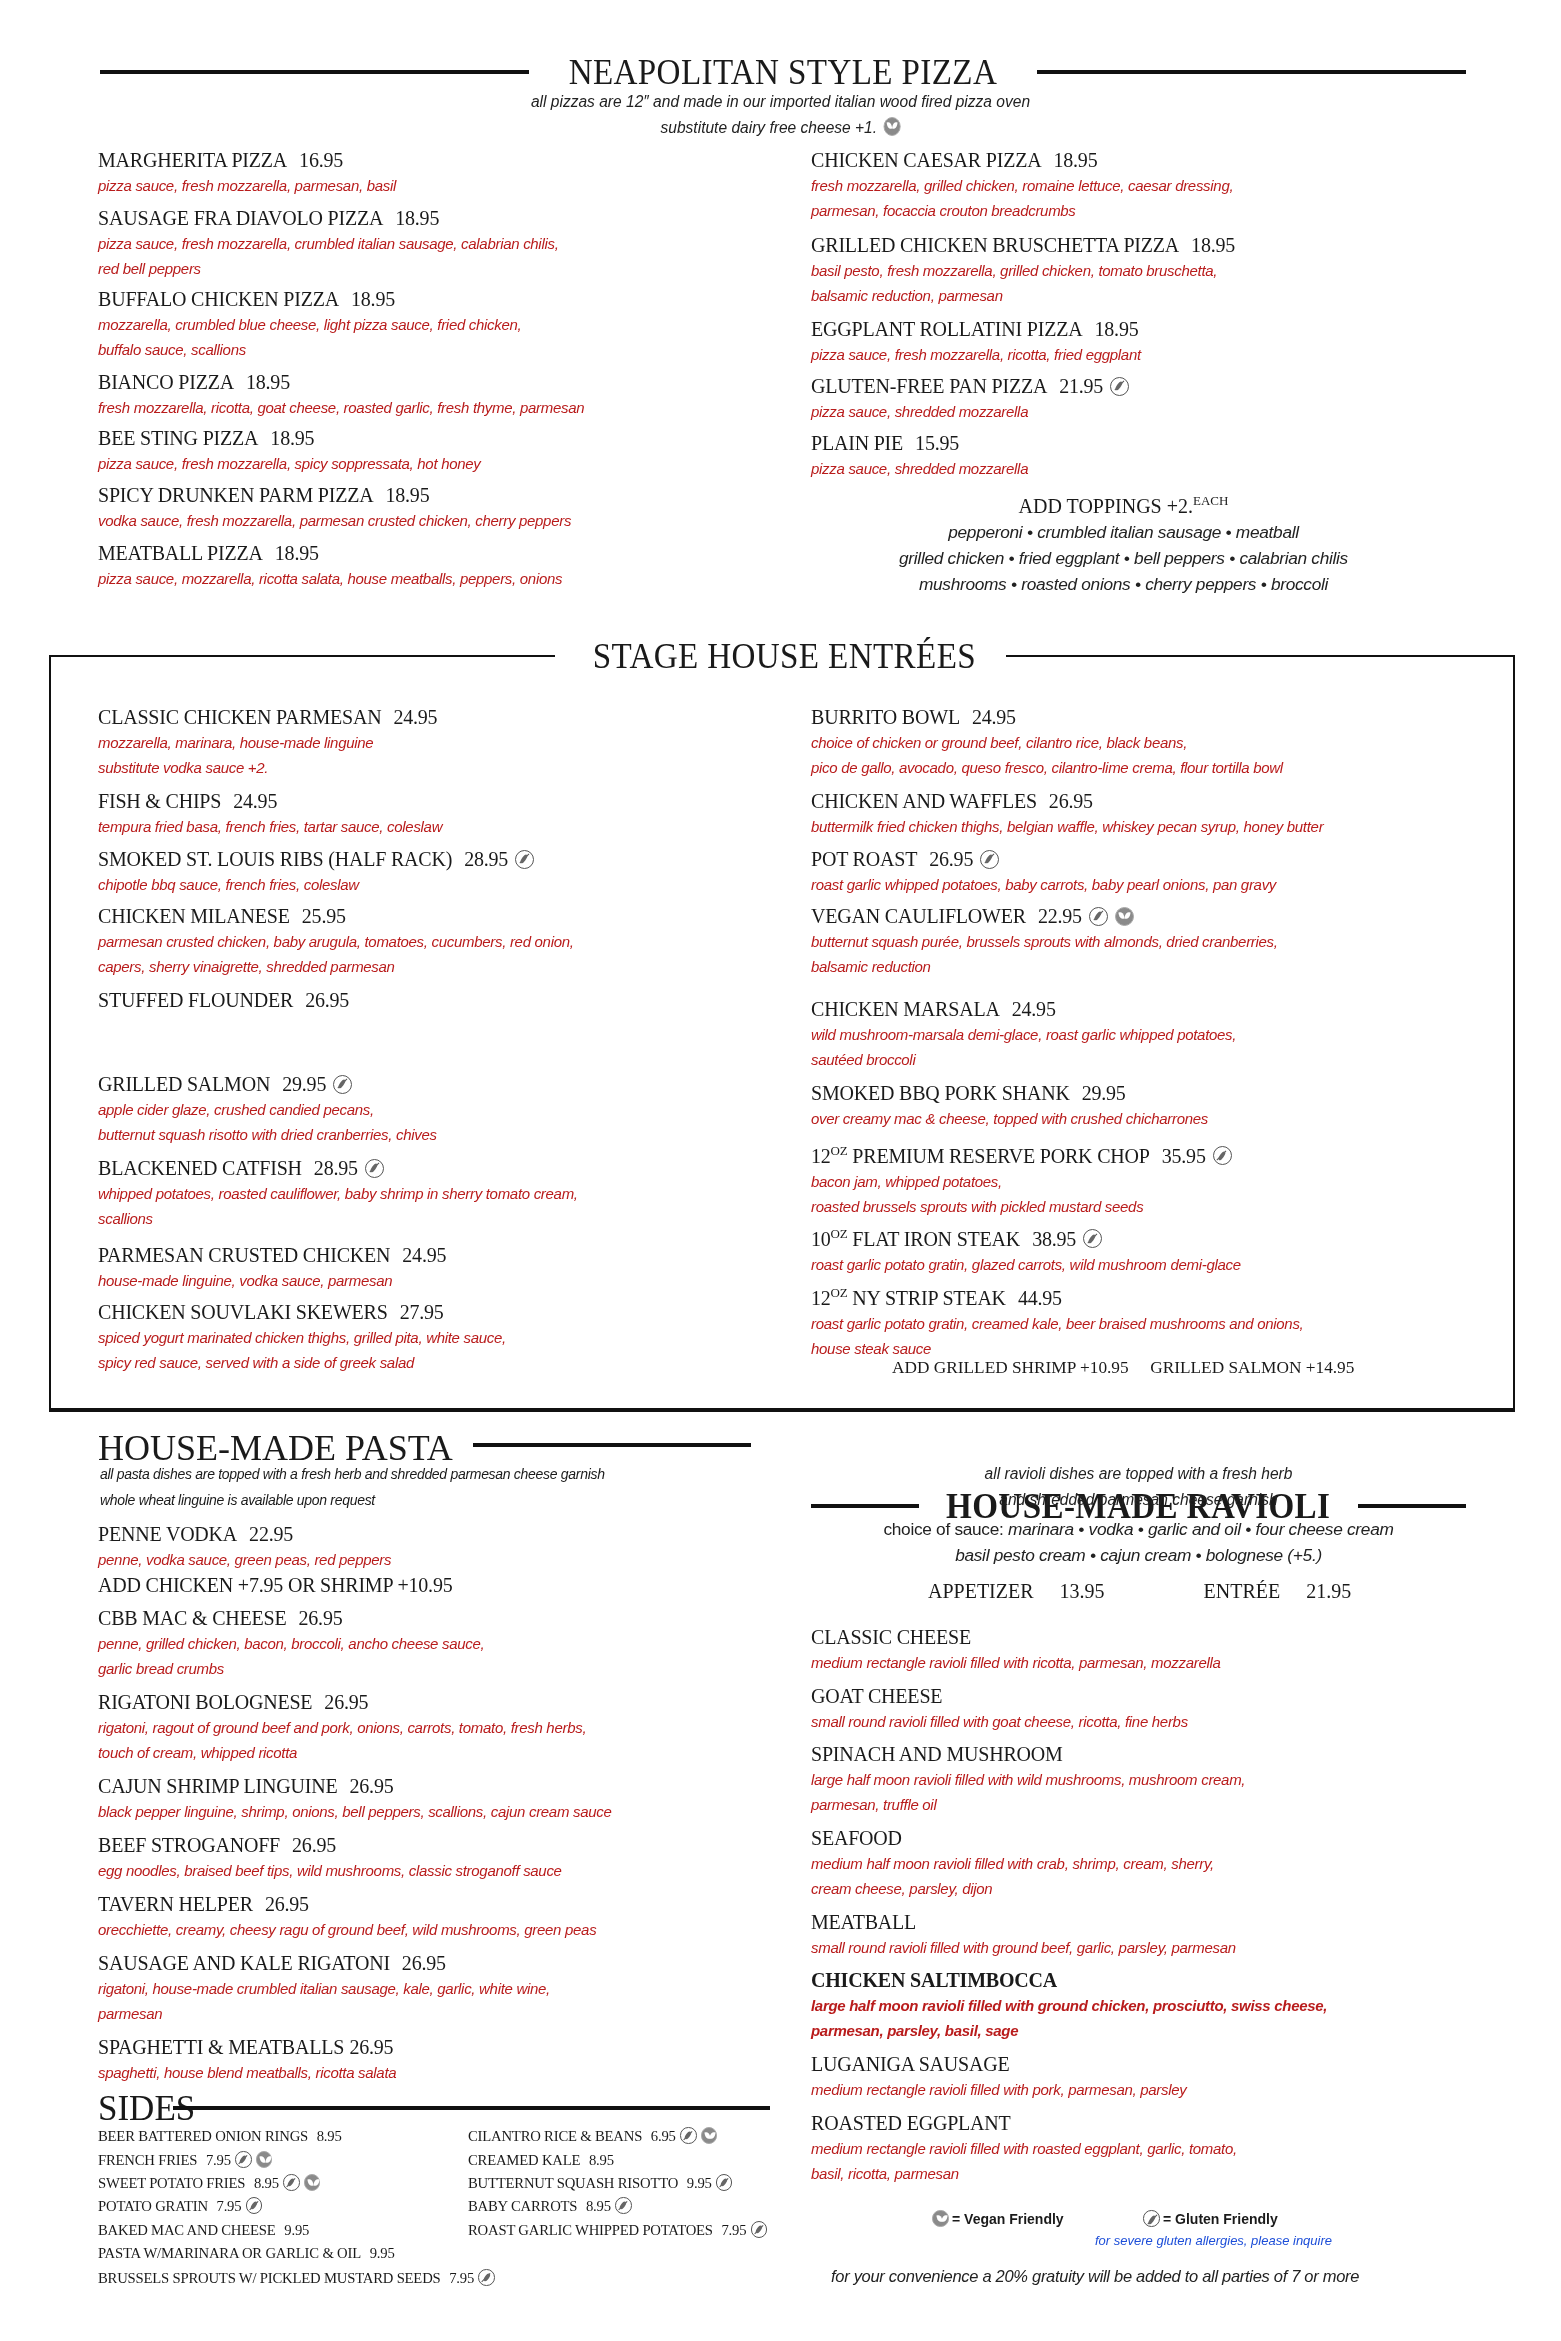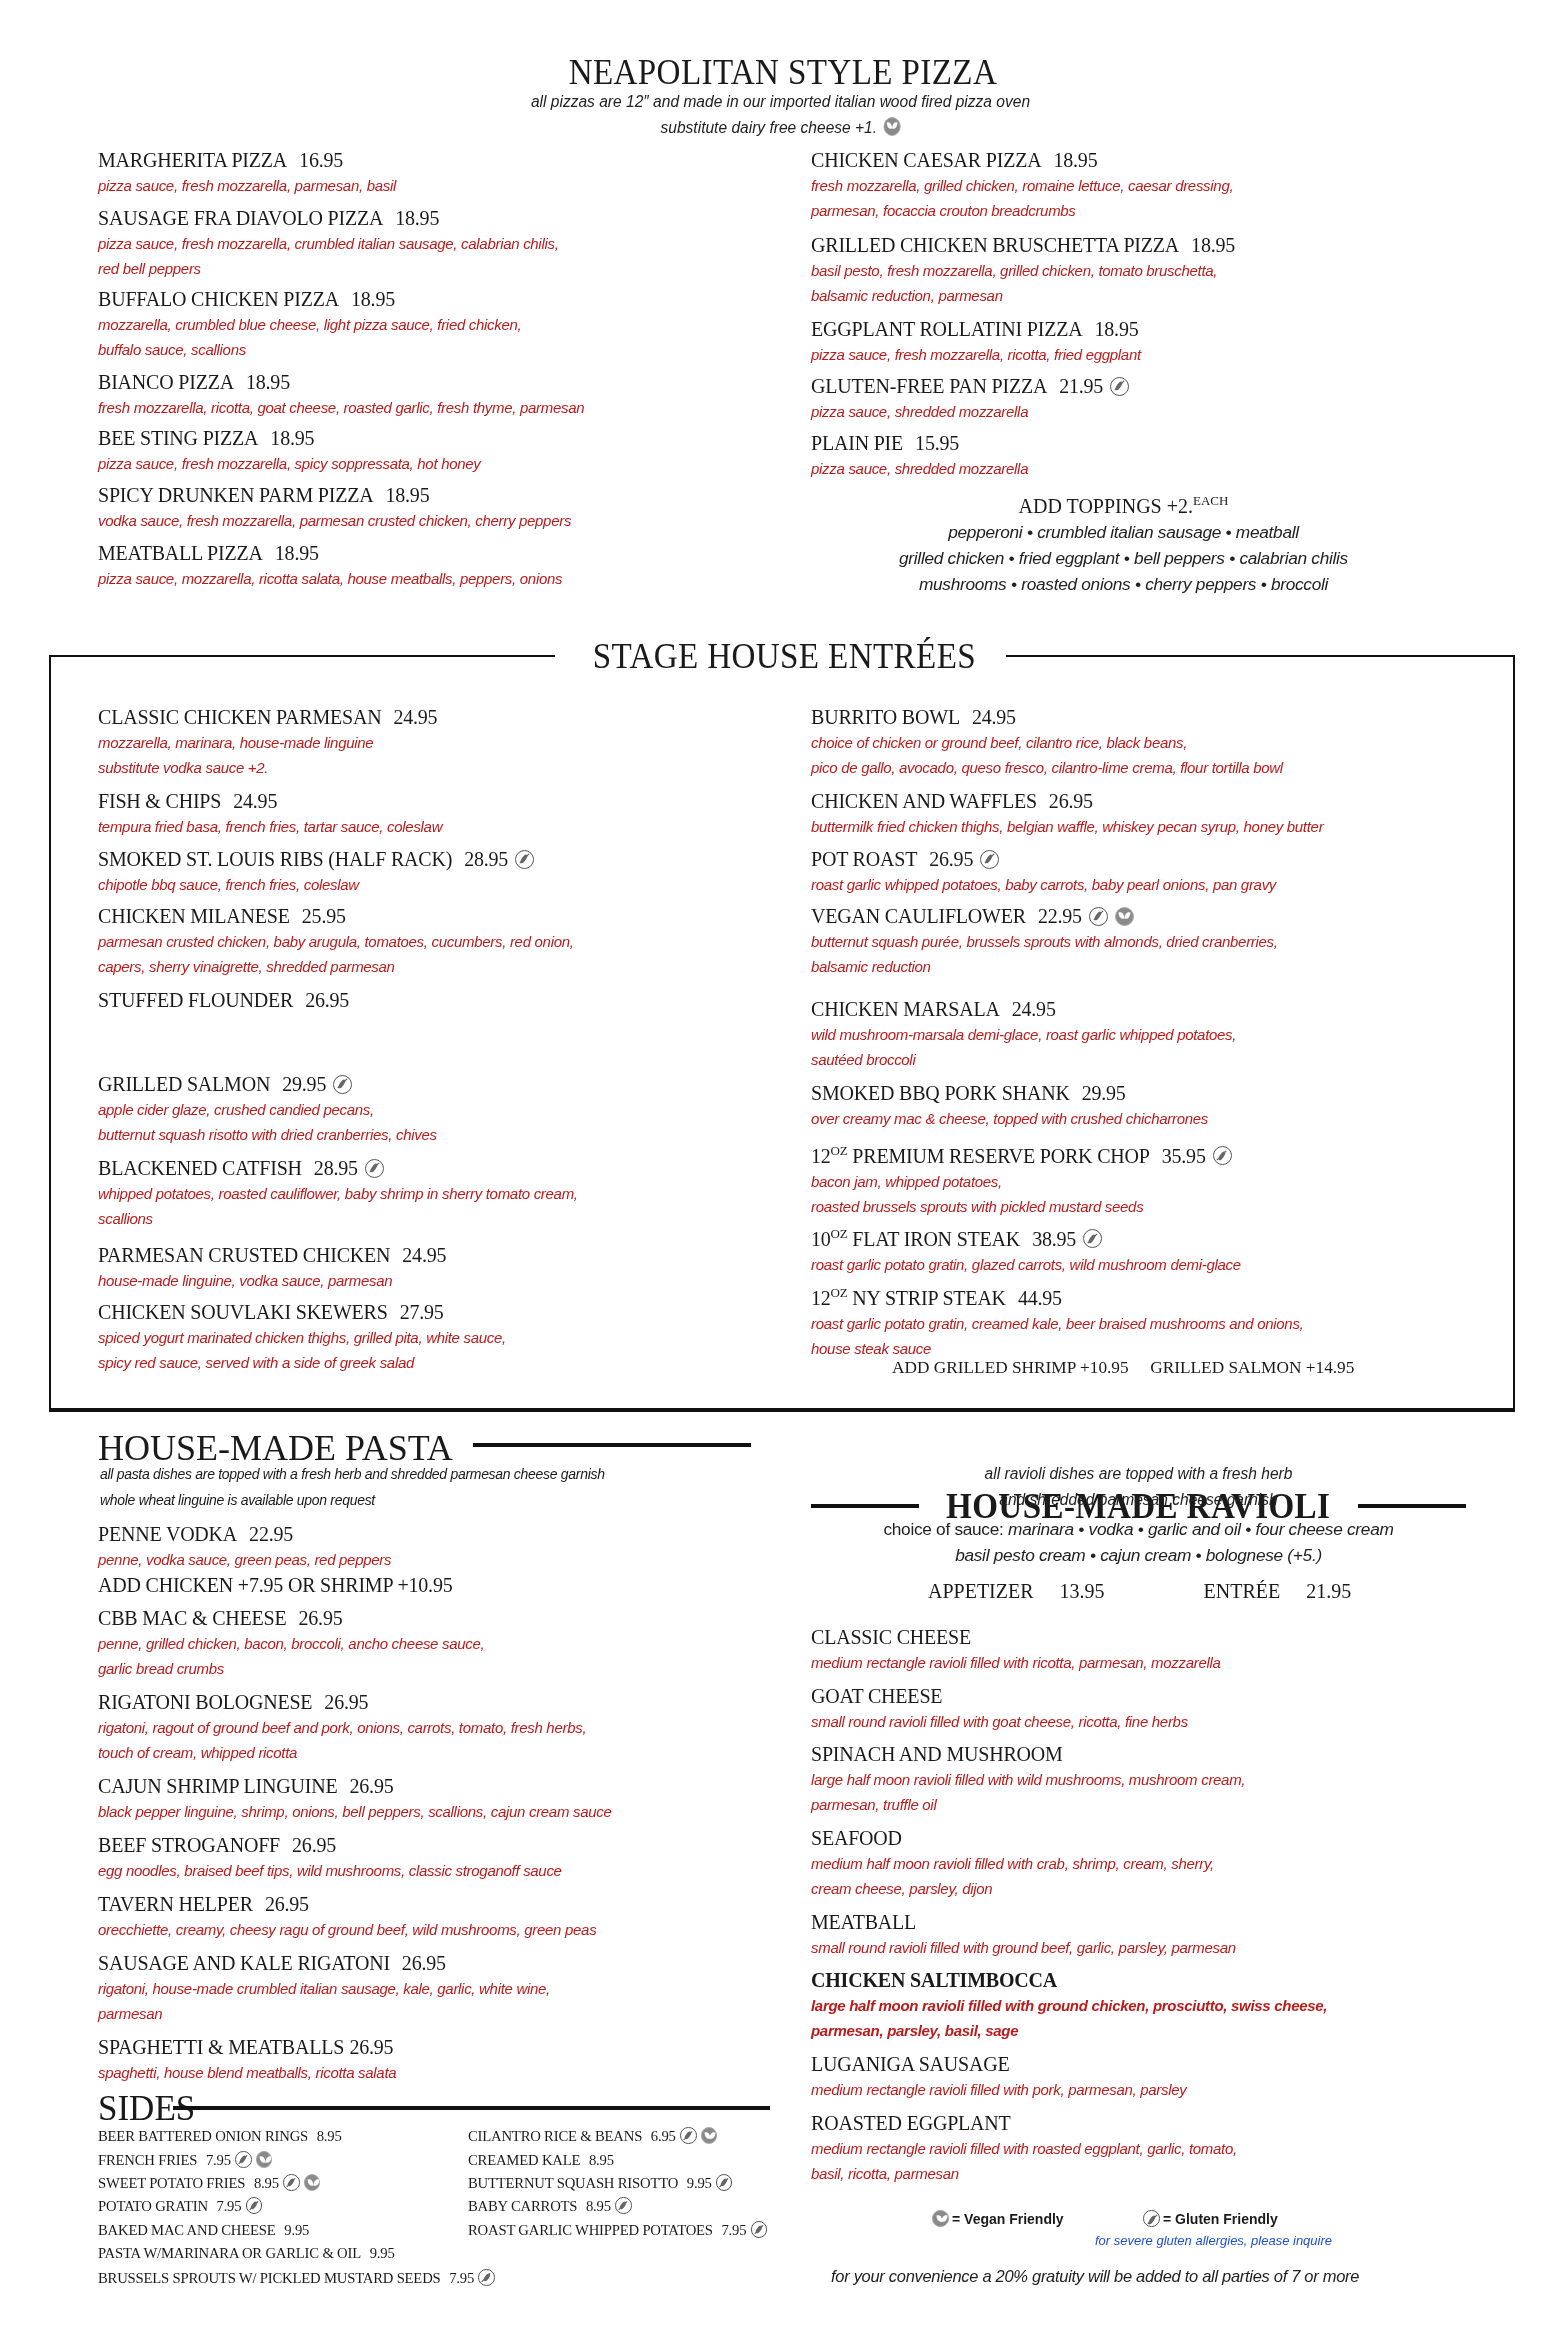--- a/index.html
+++ b/index.html
@@ -51,21 +51,21 @@
   .legend .icon { margin-left: 0; margin-right: 3.5px; width: 16.5px; height: 16.5px; }
   .legend-note { position: absolute; font-family: "Liberation Sans", sans-serif; font-style: italic; font-size: 13px; white-space: nowrap; color: #1d4ed8; }
   .gratuity { position: absolute; font-family: "Liberation Sans", sans-serif; font-style: italic; font-size: 16.5px; white-space: nowrap; color: #222; letter-spacing: -0.3px; }
 
   .sizes { position: absolute; font-family: "Liberation Serif", serif; font-size: 20px; white-space: nowrap; }
   .sizes span { display: inline-block; }
 </style>
 </head>
 <body>
 
-<div class="hdr" style="left:100px; top:54px; width:1366px;flex-direction:column;">
+<div class="hdr" style="left:100px; top:54px; width:1366px;">
   <div class="rule"></div>
   <div class="title">NEAPOLITAN STYLE PIZZA</div>
   <div class="rule"></div>
 </div>
 <div class="subtitle" style="left:260px; top:88px; width:1041px;">
   <div>all pizzas are 12″ and made in our imported italian wood fired pizza oven</div>
   <div><span>substitute dairy free cheese  +1.</span><span class="icon vg"></span></div>
 </div>
 
 <div class="item" style="left:98px; top:147px;">

